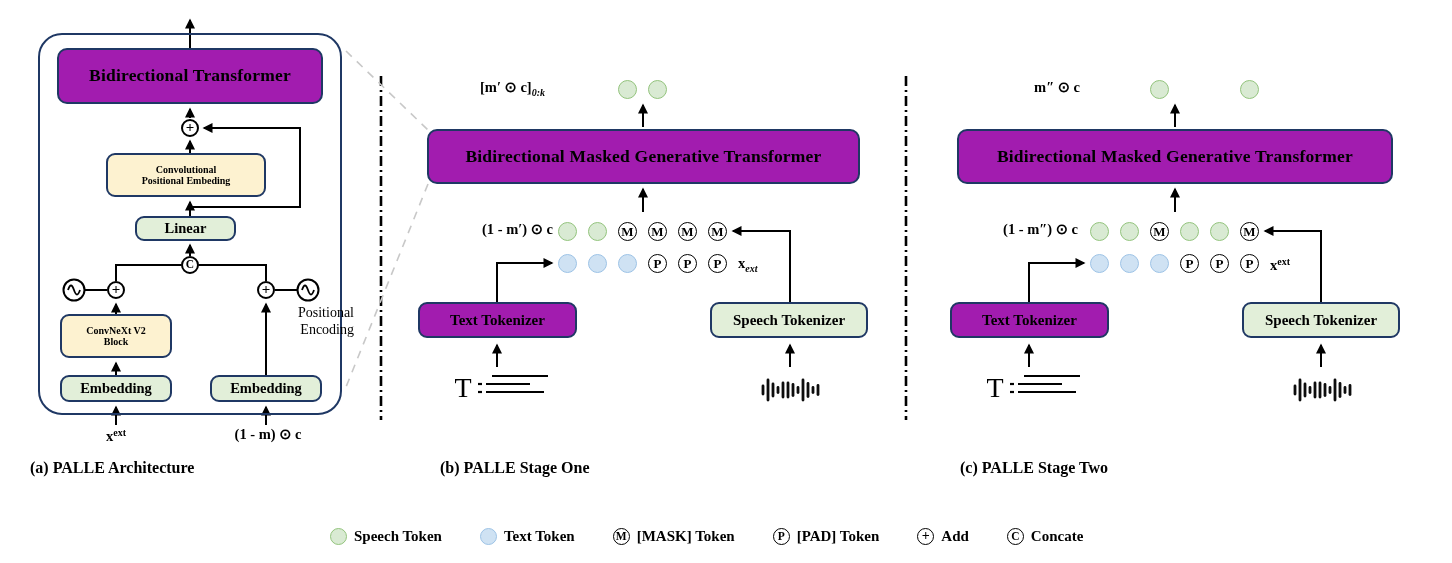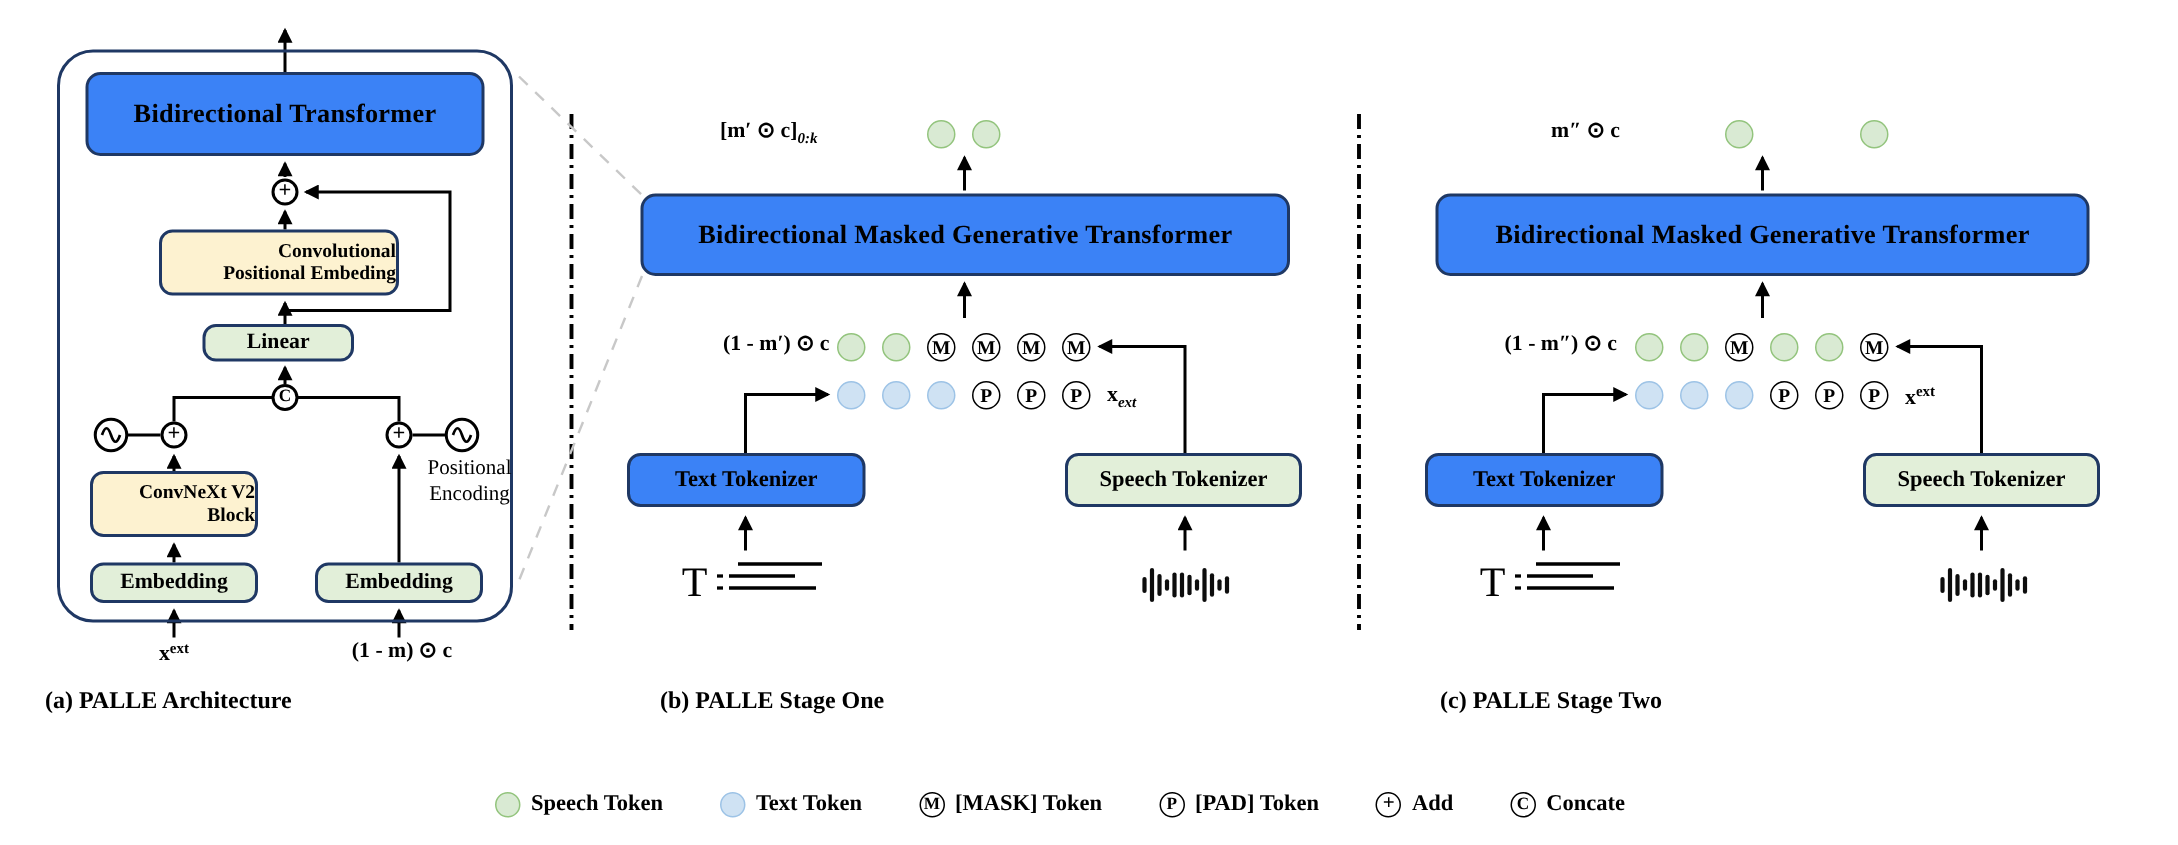--- a/index.html
+++ b/index.html
@@ -3,53 +3,53 @@
 <meta charset="utf-8">
 <style>
   html,body{margin:0;padding:0;background:#fff;}
   #canvas{position:relative;width:1452px;height:563px;background:#fff;overflow:hidden;
           font-family:"Liberation Serif",serif;color:#000;}
   #wires{position:absolute;left:0;top:0;z-index:1;pointer-events:none;}
   .abs{position:absolute;box-sizing:border-box;z-index:2;}
   .box{position:absolute;box-sizing:border-box;z-index:2;border:2.5px solid #1f3864;border-radius:9px;
        display:flex;flex-direction:column;align-items:center;justify-content:center;text-align:center;
        font-weight:bold;line-height:1.12;color:#000;}
-  .blue{background:#3b82f6;}
+  .blue{background:#a21caf;}
   .green{background:#e2efd9;}
   .yellow{background:#fdf2d0;}
   .big{border-radius:10px;font-size:17.5px;letter-spacing:.2px;}
   .outline{position:absolute;box-sizing:border-box;z-index:2;border:2.5px solid #1f3864;border-radius:24px;}
   .op{position:absolute;z-index:3;width:18px;height:18px;box-sizing:border-box;border:2px solid #000;
       border-radius:50%;background:#fff;display:flex;align-items:center;justify-content:center;
       font-weight:bold;line-height:1;}
   .op-add{font-size:15px;padding-bottom:1px;}
   .op-c{font-size:11.5px;}
   .lbl{position:absolute;z-index:2;font-weight:bold;font-size:14.5px;line-height:1.1;white-space:nowrap;}
   .lbl.right{text-align:right;}
   .lbl .sub{font-size:10px;vertical-align:-4px;font-style:italic;}
   .lbl .sup{font-size:10px;vertical-align:5px;}
-  .plain{font-weight:normal;font-size:14px;text-align:center;line-height:1.2;white-space:normal;}
+  .plain{font-weight:normal;font-size:14px;text-align:right;line-height:1.2;white-space:normal;}
   .caption{position:absolute;z-index:2;font-weight:bold;font-size:16px;text-align:left;}
   .tokrow{position:absolute;z-index:2;display:flex;gap:11px;}
   .tokrow.wide{gap:71px;}
   .tok{width:19px;height:19px;box-sizing:border-box;border-radius:50%;display:flex;align-items:center;
        justify-content:center;font-weight:bold;font-size:13px;line-height:1;font-family:"Liberation Serif",serif;}
   .tok.speech{background:#d9ead3;border:1.5px solid #93c47d;}
   .tok.text{background:#cfe2f3;border:1.5px solid #9dc3e6;}
   .tok.mask,.tok.pad{background:#fff;border:1.9px solid #000;}
   #legend{position:absolute;left:330px;top:528px;z-index:2;display:flex;gap:38px;align-items:center;
           font-size:15px;font-weight:bold;}
   .lg-item{display:flex;align-items:center;gap:7px;}
   .lg-circle{width:17px;height:17px;box-sizing:border-box;border-radius:50%;}
   .lg-circle.speech{background:#d9ead3;border:1.5px solid #93c47d;}
   .lg-circle.text{background:#cfe2f3;border:1.5px solid #9dc3e6;}
   .lg-op{width:17px;height:17px;box-sizing:border-box;border:1.7px solid #000;border-radius:50%;
          display:flex;align-items:center;justify-content:center;font-weight:bold;font-size:11.5px;line-height:1;}
   .lg-op.plus{font-size:14px;padding-bottom:1px;}
-  .twoline{font-size:13px;align-items:flex-end;}
+  .twoline{font-size:10px;}
 </style>
 </head>
 <body>
 
 <div id="canvas">
 
   <svg id="wires" width="1452" height="563">
     <defs>
       <marker id="ah" viewBox="0 0 10 10" refX="8.5" refY="5" markerWidth="11" markerHeight="10" markerUnits="userSpaceOnUse" orient="auto-start-reverse">
         <path d="M0,0 L10,5 L0,10 z" fill="#000"></path>

